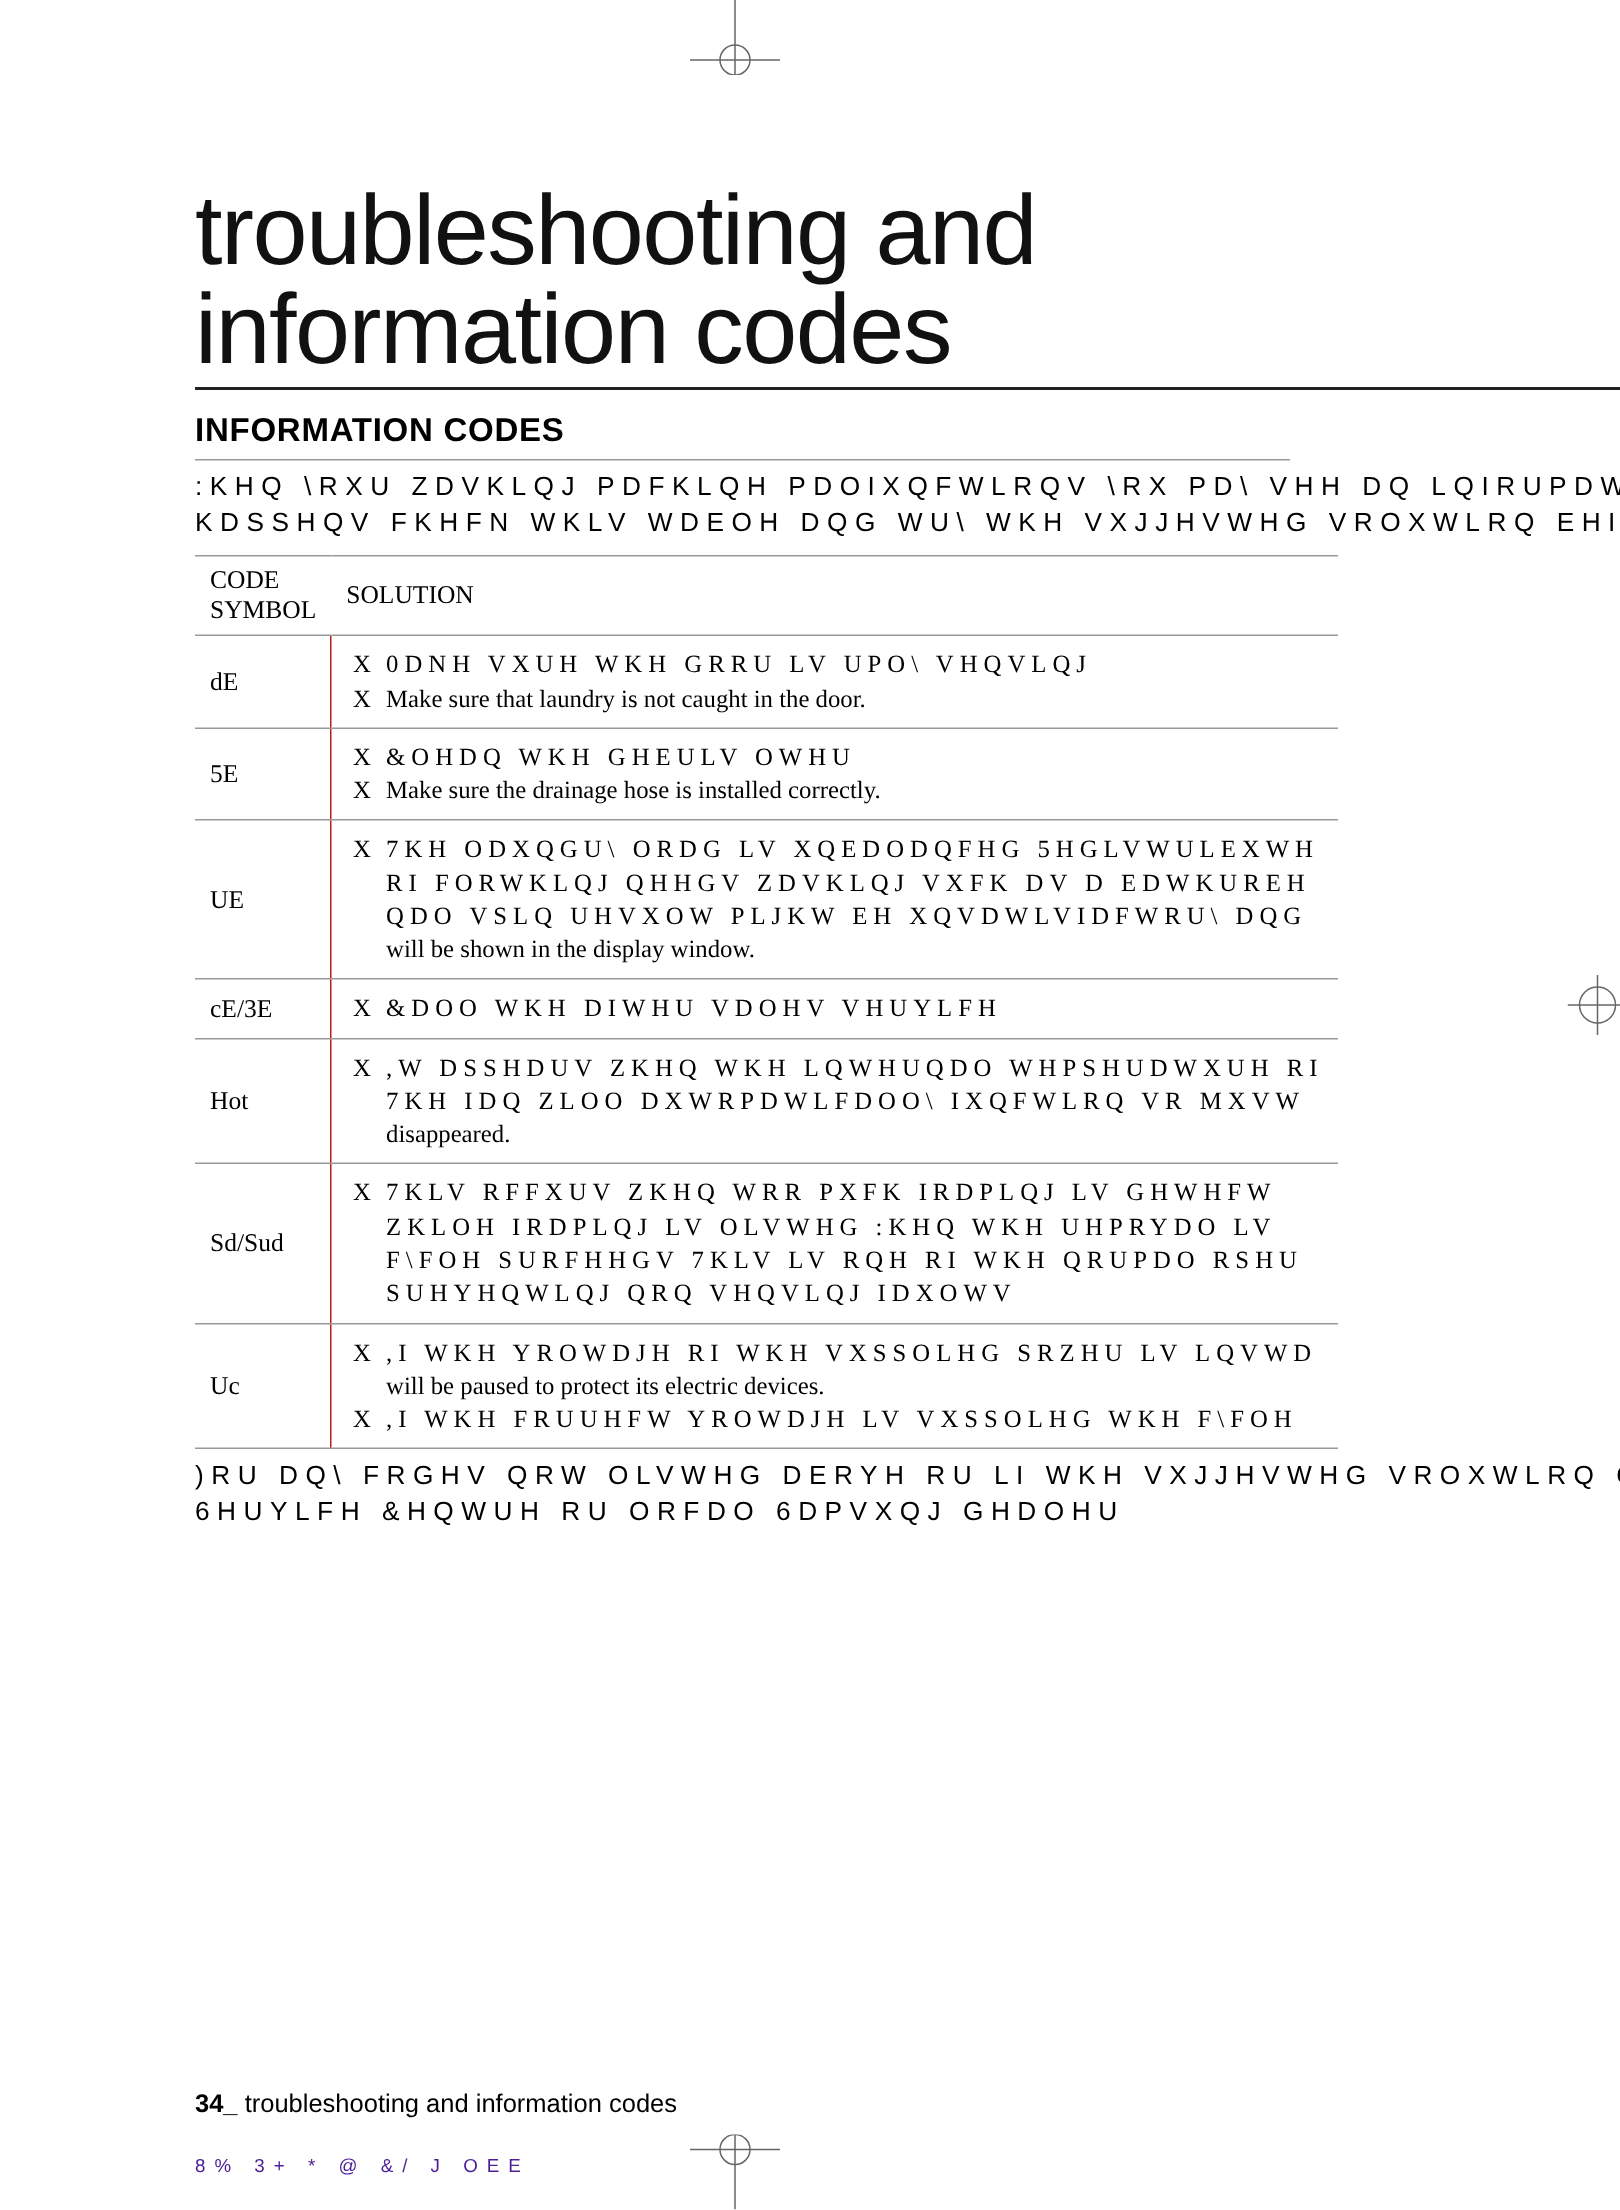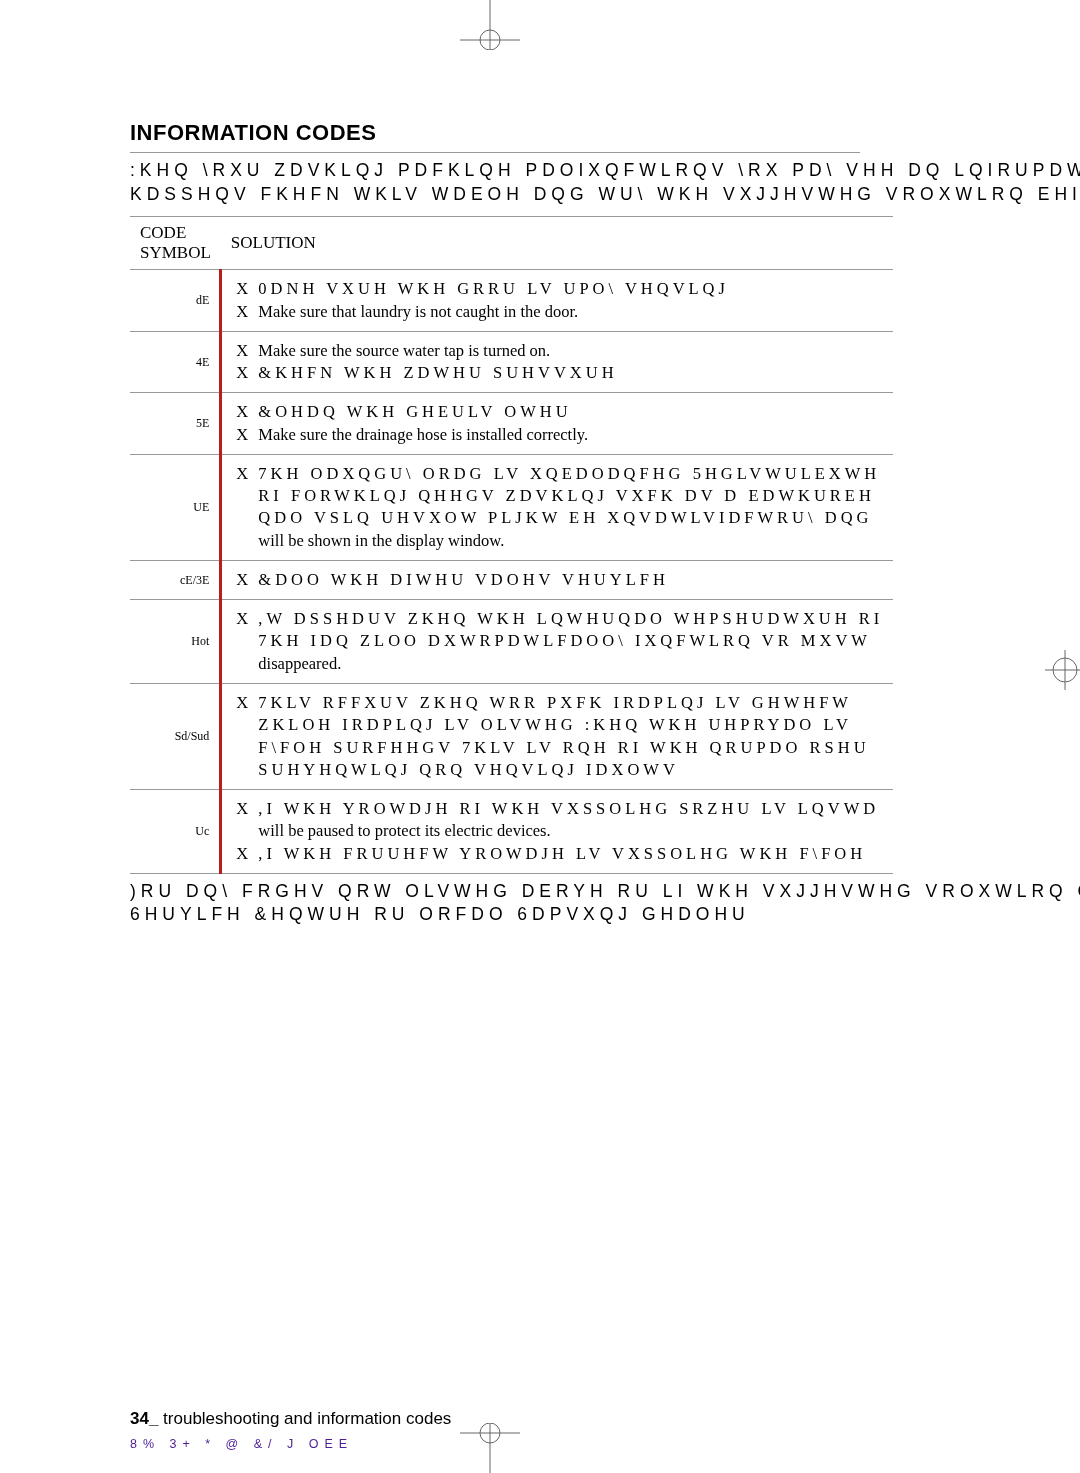--- a/index.html
+++ b/index.html
@@ -70,23 +70,23 @@
     font-size: 17px;
   }
   table.codes td {
     border-top: 1px solid #999;
     border-bottom: 1px solid #999;
     padding: 8px 10px;
     vertical-align: middle;
   }
   table.codes td.code-cell {
     width: 185px;
-    text-align: right;
-    font-size: 12px;
-    border-right: 3px solid #b91c1c;
+    text-align: left;
+    font-size: 17px;
+    border-right: 1px solid #b91c1c;
   }
   table.codes td.sol-cell {
     padding-left: 14px;
   }
   ul.sol {
     list-style: none;
     margin: 0;
     padding: 0;
   }
   ul.sol li {
@@ -109,21 +109,21 @@
     letter-spacing: 5px;
     line-height: 1.35;
     width: 950px;
     white-space: nowrap;
     overflow: hidden;
     margin-top: 6px;
   }
   .pagefoot {
     position: absolute;
     left: 130px;
-    bottom: 44px;
+    bottom: 60px;
     font-size: 17px;
   }
   .pagefoot .pn {
     font-weight: 700;
   }
   .filefoot {
     position: absolute;
     left: 130px;
     bottom: 22px;
     font-size: 12.5px;
@@ -158,20 +158,24 @@
 <div class="regmark-right">
   <svg width="40" height="60">
     <circle cx="20" cy="30" r="12" stroke="#666" stroke-width="1" fill="none"></circle>
     <line x1="0" y1="30" x2="40" y2="30" stroke="#666" stroke-width="1"></line>
     <line x1="20" y1="10" x2="20" y2="50" stroke="#666" stroke-width="1"></line>
   </svg>
 </div>
 
 <div class="page">
 
+  <div class="h1">
+    <span>troubleshooting and</span><br>
+    <span>information codes</span>
+  </div>
 
   <div class="sec-title">INFORMATION CODES</div>
   <div class="divider"></div>
 
   <div class="intro">
     <span>:KHQ \RXU ZDVKLQJ PDFKLQH PDOIXQFWLRQV  \RX PD\ VHH DQ LQIRUPDWL</span><br>
     <span>KDSSHQV  FKHFN WKLV WDEOH DQG WU\ WKH VXJJHVWHG VROXWLRQ EHIRU</span>
   </div>
 
   <table class="codes">
@@ -185,29 +189,20 @@
         <tr>
           <td class="code-cell">dE</td>
           <td class="sol-cell">
             <ul class="sol">
               <li><span class="bullet">X</span><span><span class="garbled">0DNH VXUH WKH GRRU LV  UPO\ VHQVLQJ</span></span></li>
               <li><span class="bullet">X</span><span>Make sure that laundry is not caught in the door.</span></li>
             </ul>
           </td>
         </tr>
         <tr>
-          <td class="code-cell">4E</td>
-          <td class="sol-cell">
-            <ul class="sol">
-              <li><span class="bullet">X</span><span>Make sure the source water tap is turned on.</span></li>
-              <li><span class="bullet">X</span><span><span class="garbled">&amp;KHFN WKH ZDWHU SUHVVXUH</span></span></li>
-            </ul>
-          </td>
-        </tr>
-        <tr>
           <td class="code-cell">5E</td>
           <td class="sol-cell">
             <ul class="sol">
               <li><span class="bullet">X</span><span><span class="garbled">&amp;OHDQ WKH GHEULV  OWHU</span></span></li>
               <li><span class="bullet">X</span><span>Make sure the drainage hose is installed correctly.</span></li>
             </ul>
           </td>
         </tr>
         <tr>
           <td class="code-cell">UE</td>

